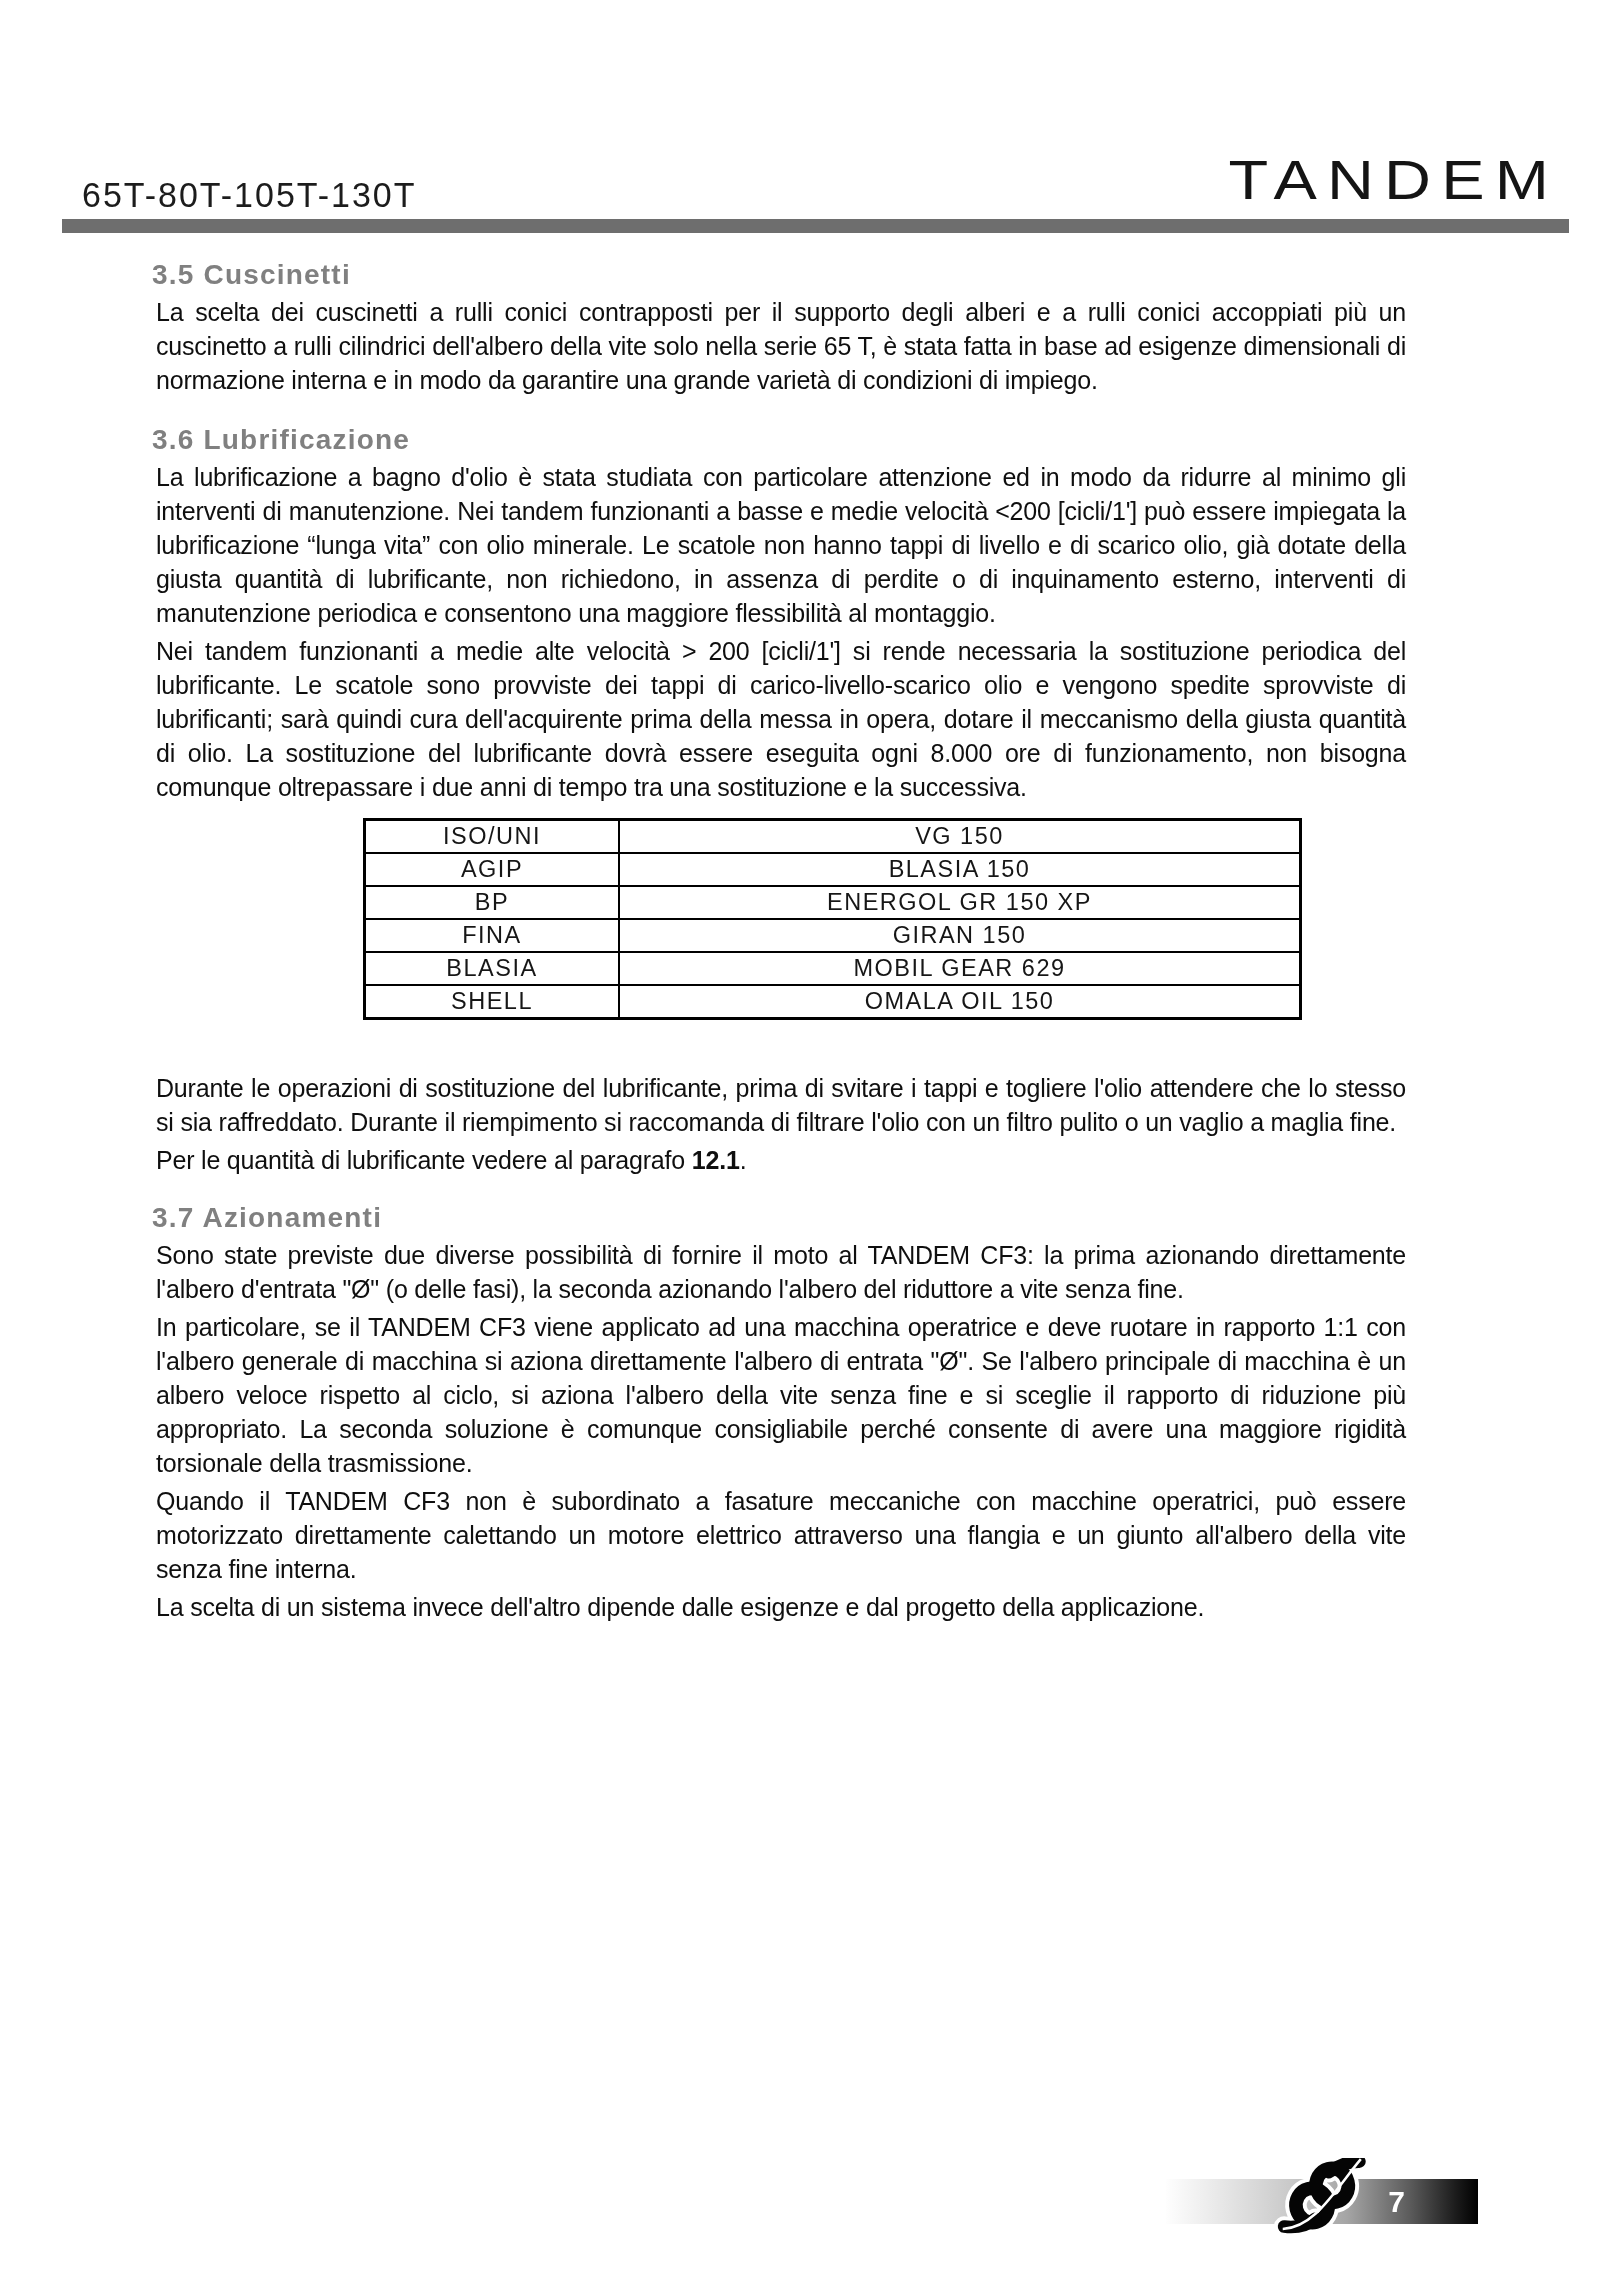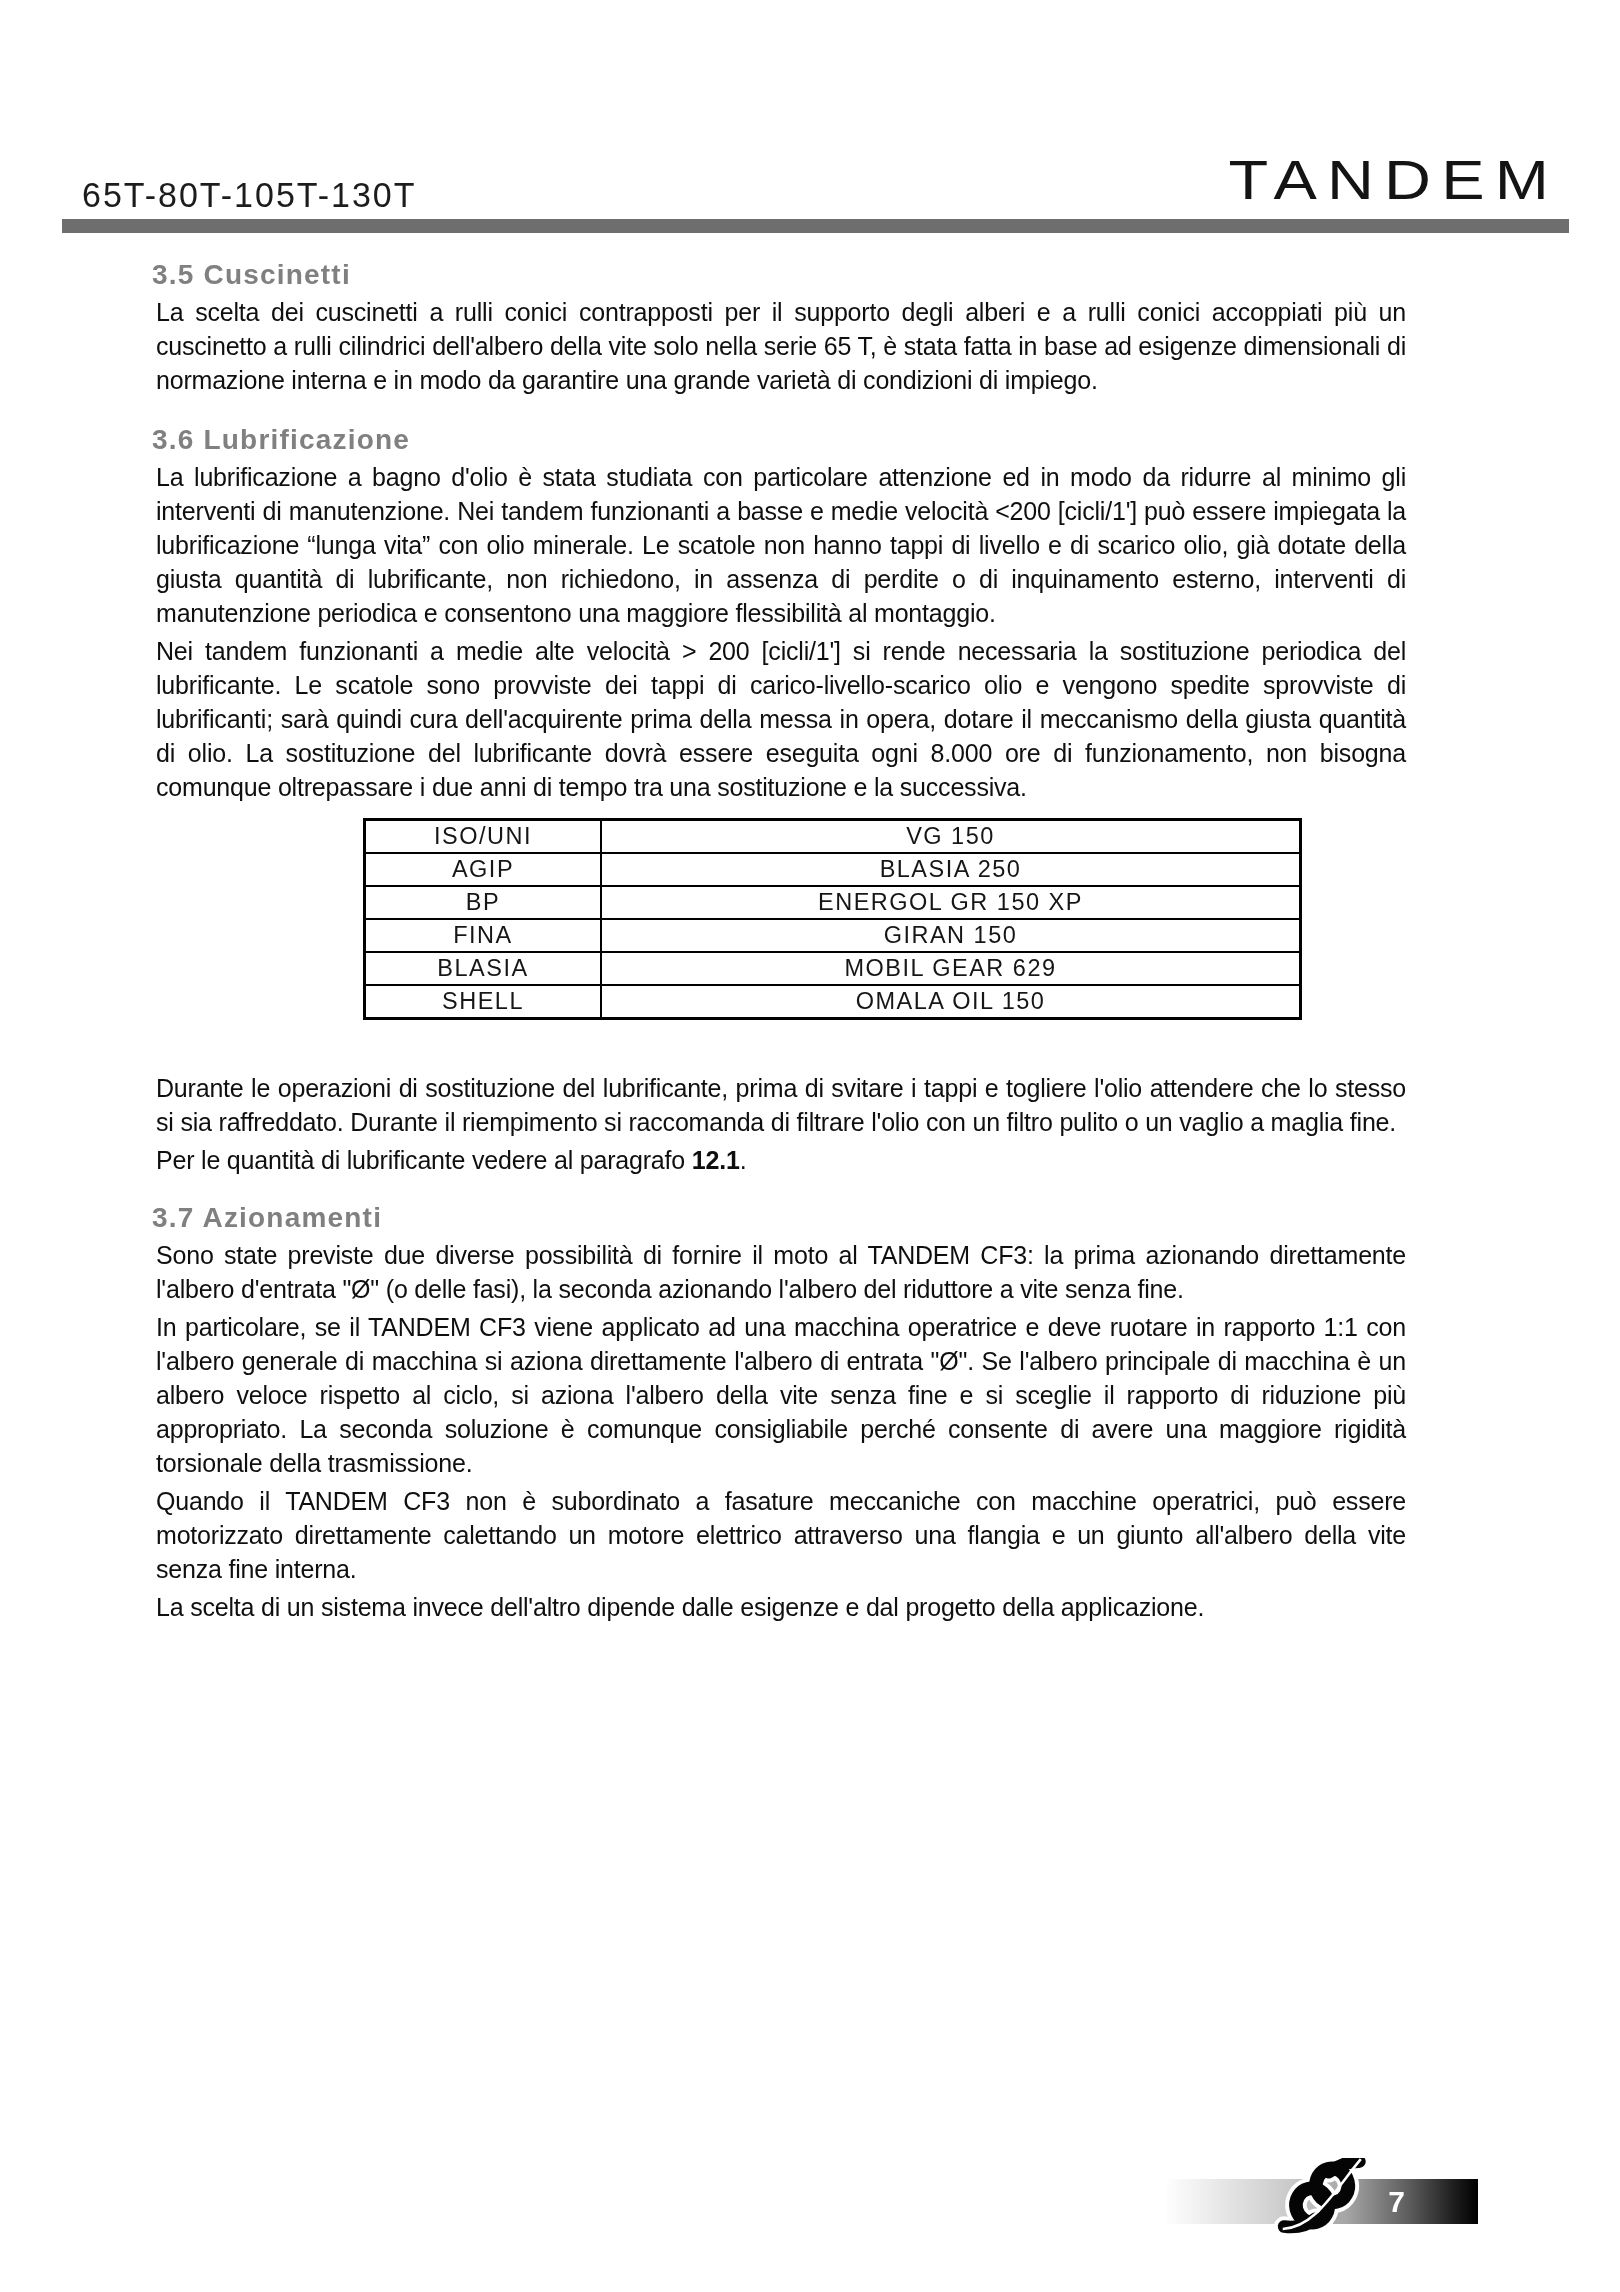--- a/index.html
+++ b/index.html
@@ -43,21 +43,21 @@
   .tbl-title {
     margin:19.6px 0 0 211px; width:939px; text-align:center;
     font-size:29px; line-height:33px; font-weight:bold; color:#848484;
     letter-spacing:2.5px;
   }
   table.lub {
     margin:13.7px 0 0 211px; width:939px;
     border-collapse:collapse; border:3.9px solid #000; table-layout:fixed;
   }
   table.lub td {
-    border:2.9px solid #000; height:31px; padding:0 13px;
+    border:2.9px solid #000; height:31px; padding:0 22px;
     text-align:center; vertical-align:middle;
     font-size:23.5px; letter-spacing:1.5px; color:#161616; white-space:nowrap;
   }
   table.lub td.brand { width:208px; }
 
   .bold { font-weight:bold; }
 
   
   .footer-bar {
     position:absolute; left:1166px; top:2179px; width:312px; height:45px;
@@ -91,21 +91,21 @@
 
 
     <table class="lub">
       <tbody>
         <tr>
           <td class="brand">ISO/UNI</td>
           <td>VG 150</td>
         </tr>
         <tr>
           <td class="brand">AGIP</td>
-          <td>BLASIA 250</td>
+          <td>BLASIA 150</td>
         </tr>
         <tr>
           <td class="brand">BP</td>
           <td>ENERGOL GR 150 XP</td>
         </tr>
         <tr>
           <td class="brand">FINA</td>
           <td>GIRAN 150</td>
         </tr>
         <tr>

